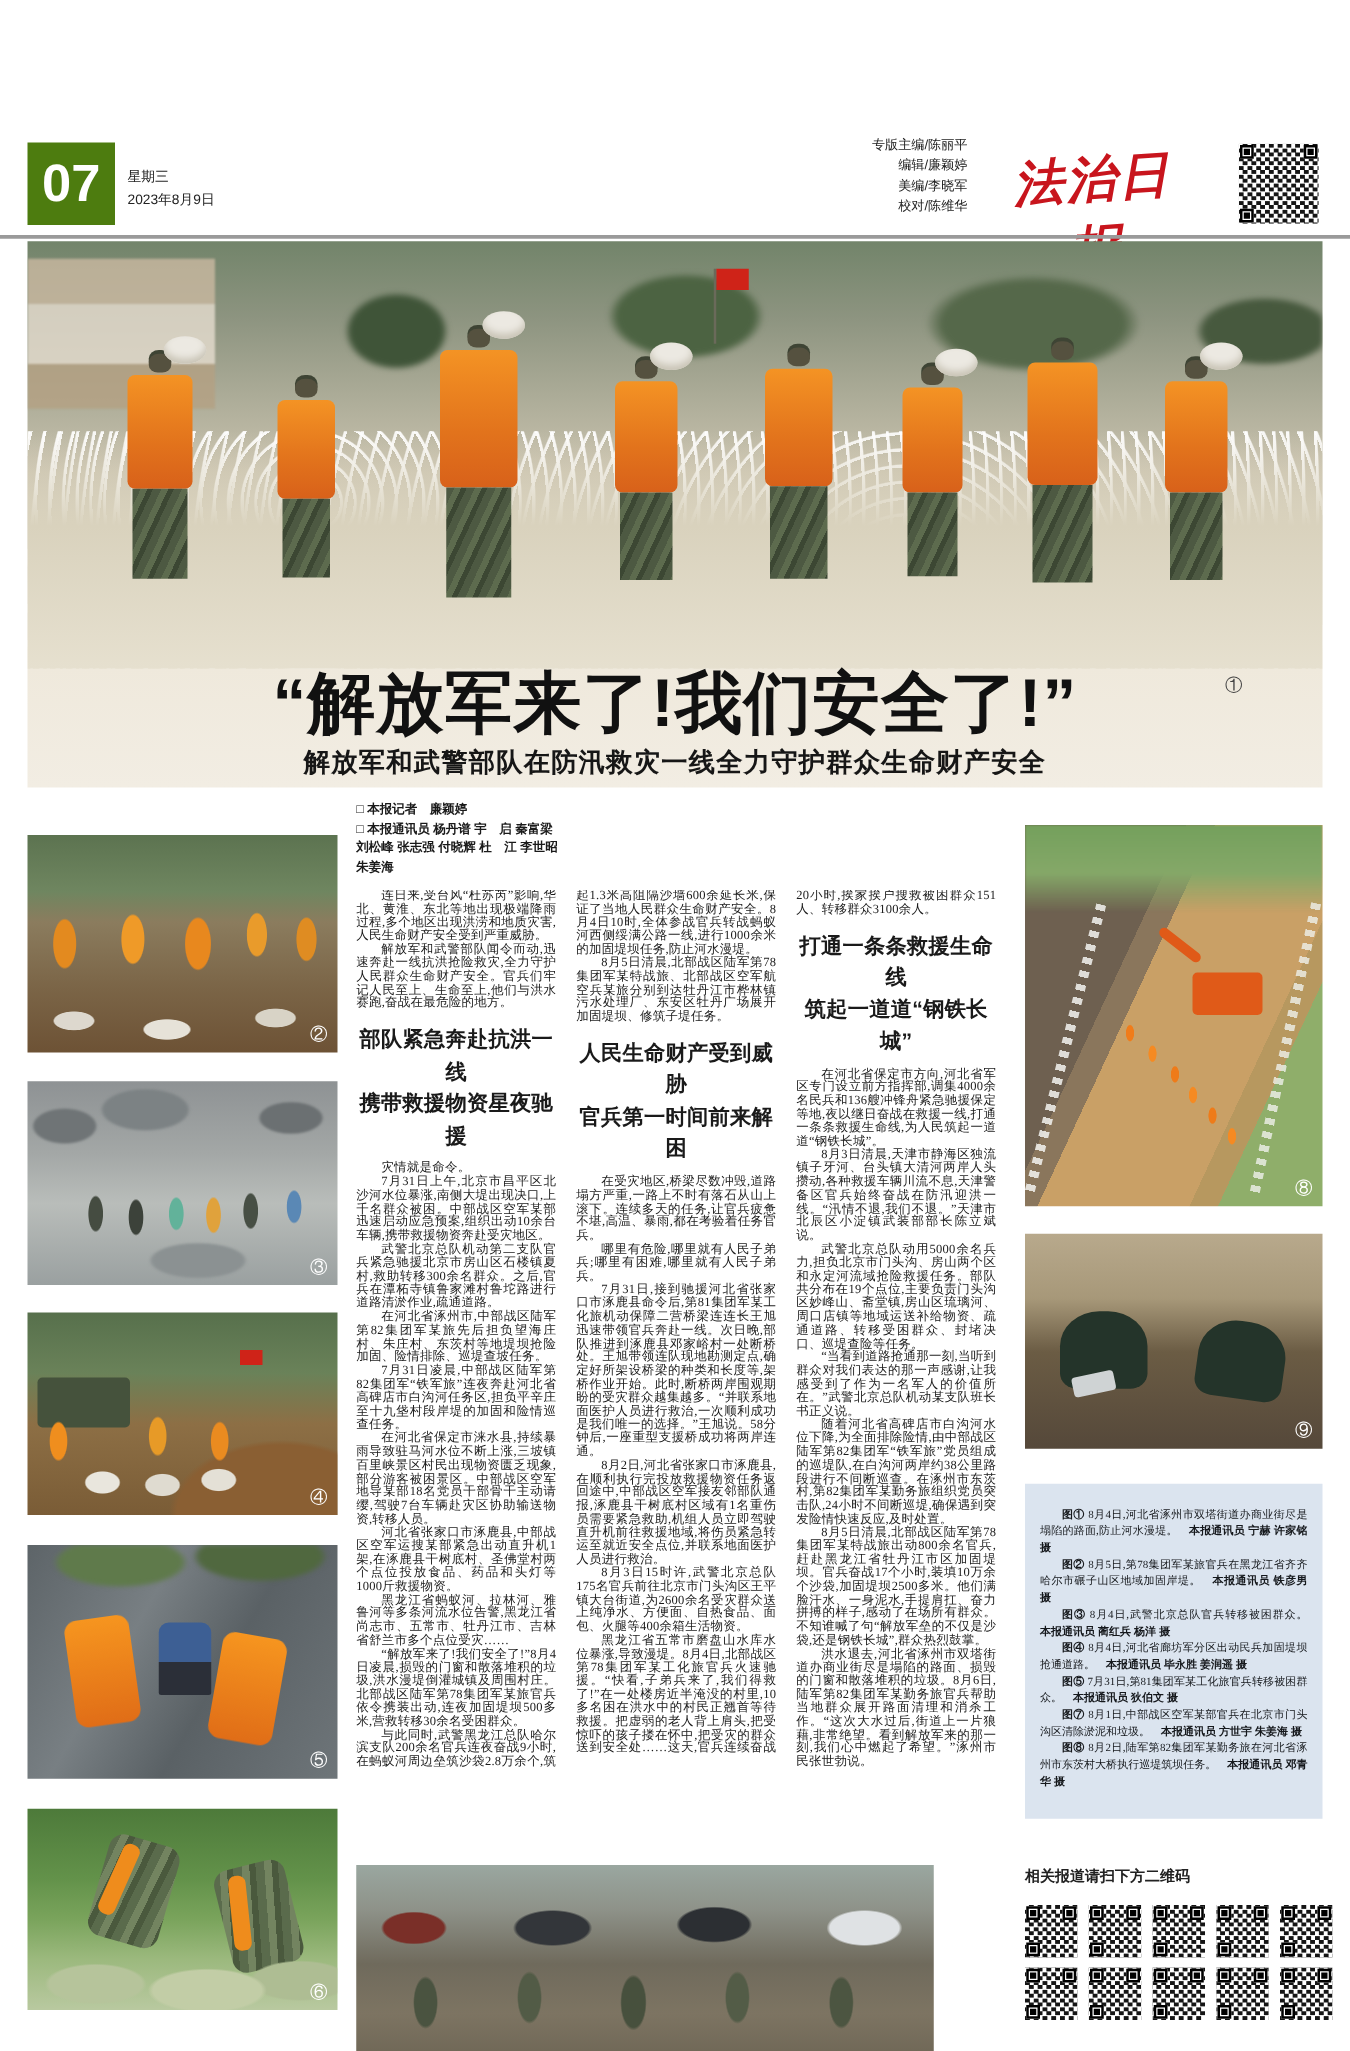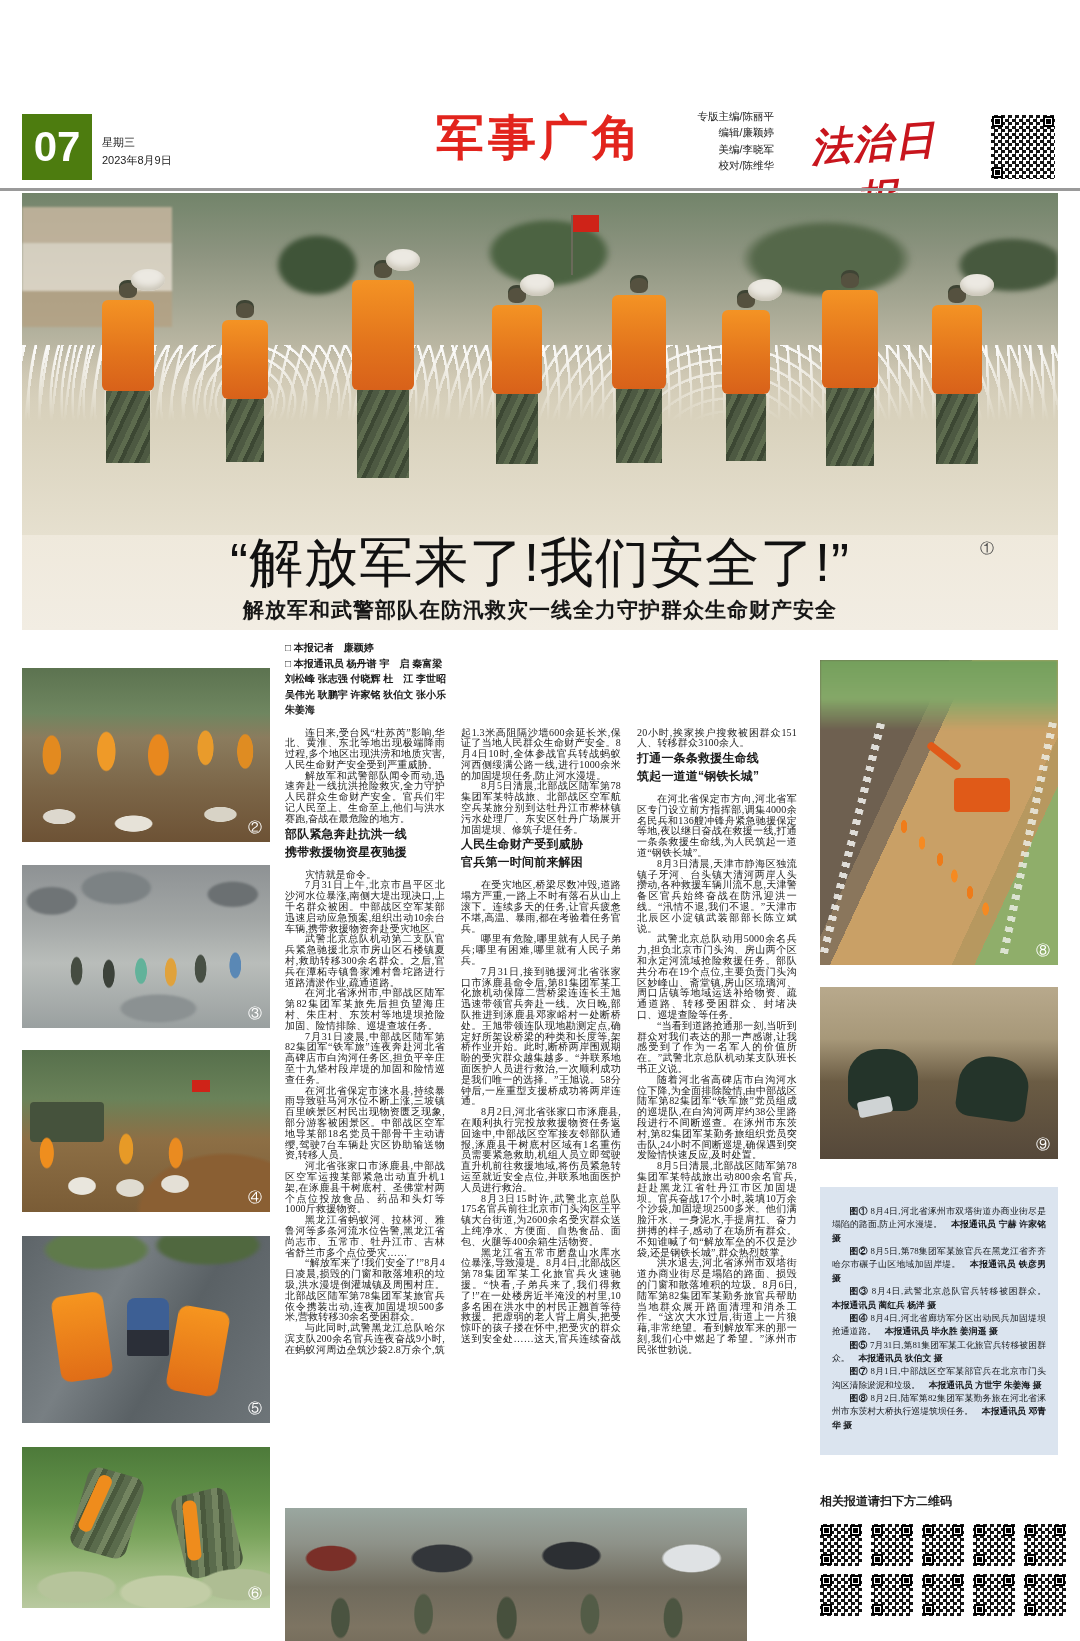--- a/index.html
+++ b/index.html
@@ -51,21 +51,21 @@
   .fig{position:absolute;}
   .fig .head{width:18px;height:15px;margin:0 auto;background:#55513f;border-radius:45% 45% 40% 40%;
              box-shadow:0 -3px 0 #3e4434;}
   .fig .vest{width:100%;height:48%;background:linear-gradient(#f49324,#e2731c 60%,#d8611a);
              border-radius:6px;margin-top:2px;}
   .fig .legs{width:84%;height:38%;margin:0 auto;
              background:repeating-linear-gradient(115deg,#4d5942 0 6px,#5d6b4e 6px 11px,#3c4733 11px 15px);}
   .fig .bag{position:absolute;top:-14px;left:55%;width:34px;height:22px;background:#ece9e2;
             border-radius:50%;box-shadow:inset 0 -4px 6px #c9c4b6;}
   .hero-headline{position:absolute;left:0;right:0;bottom:30px;text-align:center;margin:0;
-       font-family:"Liberation Sans",sans-serif;font-weight:normal;font-size:54px;color:#111;letter-spacing:1px;}
+       font-family:"Liberation Sans",sans-serif;font-weight:bold;font-size:54px;color:#111;letter-spacing:1px;}
   .hero-sub{position:absolute;left:0;right:0;bottom:6px;text-align:center;margin:0;
        font-family:"Liberation Sans",sans-serif;font-weight:bold;font-size:21px;color:#161616;letter-spacing:1px;}
   .ph-label{position:absolute;font-family:"Liberation Sans",sans-serif;font-size:14px;color:#fff;
             right:8px;bottom:5px;}
   .hero .ph-label{color:#444;right:64px;bottom:72px;}
   
   .content{position:absolute;left:22px;top:640px;width:1036px;}
   .leftcol{position:absolute;left:0;top:0;width:248px;}
   .photo{position:relative;width:100%;overflow:hidden;}
   
@@ -133,22 +133,22 @@
       background:radial-gradient(60px 24px at 22% 60%, #b6c49b 0 62%, transparent 68%),
                  radial-gradient(70px 26px at 58% 70%, #c2cda6 0 62%, transparent 68%),
                  radial-gradient(60px 24px at 88% 55%, #aebd93 0 62%, transparent 68%);}
   
   .centercol{position:absolute;left:263px;top:0;width:512px;}
   .byline{font-family:"Liberation Sans",sans-serif;font-weight:bold;font-size:10px;
           line-height:1.55;margin:0 0 10px 0;}
   .art{height:770px;column-count:3;column-gap:16px;overflow:hidden;
        font-size:10px;line-height:1.08;text-align:justify;letter-spacing:.2px;}
   .art p{margin:0;text-indent:2em;}
-  .art h3{font-family:"Liberation Sans",sans-serif;font-size:12px;line-height:1.5;
-          margin:0 0 9px 0;white-space:pre-line;}
+  .art h3{font-family:"Liberation Sans",sans-serif;font-size:17px;line-height:1.5;
+          text-align:center;margin:10px 0 9px 0;white-space:pre-line;}
   
   .p7{margin-top:10px;width:462px;height:198px;background:linear-gradient(#9aa7a0 0,#8e9289 18%,#6f6a5c 40%,#7d7462 60%,#5d5647 100%);}
   .p7 .cars{position:absolute;left:0;right:0;top:18px;height:54px;background:
       radial-gradient(40px 20px at 10% 60%, #7a2f28 0 60%, transparent 66%),
       radial-gradient(48px 22px at 34% 60%, #33363a 0 60%, transparent 66%),
       radial-gradient(46px 22px at 62% 55%, #2c2f33 0 60%, transparent 66%),
       radial-gradient(46px 22px at 88% 60%, #dfe2e4 0 60%, transparent 66%);filter:blur(.6px);}
   .p7 .sweepers{position:absolute;left:0;right:0;top:74px;height:80px;background:
       radial-gradient(16px 34px at 12% 45%, #4a5340 0 55%, transparent 62%),
       radial-gradient(16px 34px at 30% 40%, #525b46 0 55%, transparent 62%),
@@ -194,21 +194,20 @@
 <body>
 
 <div class="page">
 
   <div class="hdr">
     <div class="pn-box">07</div>
     <div class="date-blk">
       <div>星期三</div>
       <div>2023年8月9日</div>
     </div>
-    <h1 class="sec-title">军事广角</h1>
     <div class="staff">
       <div>专版主编/陈丽平</div>
       <div>编辑/廉颖婷</div>
       <div>美编/李晓军</div>
       <div>校对/陈维华</div>
     </div>
     <div class="masthead">法治日报</div>
     <div class="qr hdr-qr">
       <span class="f f1"></span>
         <span class="f f2"></span>
@@ -308,21 +307,20 @@
           <div class="bags"></div>
         <span class="ph-label">⑥</span>
       </div>
     </aside>
 
     <div class="centercol">
       <div class="byline" id="byline">
           <div>□ 本报记者　廉颖婷</div>
           <div>□ 本报通讯员 杨丹谱 宇　启 秦富梁</div>
           <div>刘松峰 张志强 付晓辉 杜　江 李世昭</div>
-          <div>吴伟光 耿鹏宇 许家铭 狄伯文 张小乐</div>
           <div>朱姜海</div>
         </div>
       <div class="art" id="article-flow">
           <p>连日来,受台风“杜苏芮”影响,华北、黄淮、东北等地出现极端降雨过程,多个地区出现洪涝和地质灾害,人民生命财产安全受到严重威胁。</p>
           <p>解放军和武警部队闻令而动,迅速奔赴一线抗洪抢险救灾,全力守护人民群众生命财产安全。官兵们牢记人民至上、生命至上,他们与洪水赛跑,奋战在最危险的地方。</p>
           <h3>部队紧急奔赴抗洪一线
 携带救援物资星夜驰援</h3>
           <p>灾情就是命令。</p>
           <p>7月31日上午,北京市昌平区北沙河水位暴涨,南侧大堤出现决口,上千名群众被困。中部战区空军某部迅速启动应急预案,组织出动10余台车辆,携带救援物资奔赴受灾地区。</p>
           <p>武警北京总队机动第二支队官兵紧急驰援北京市房山区石楼镇夏村,救助转移300余名群众。之后,官兵在潭柘寺镇鲁家滩村鲁坨路进行道路清淤作业,疏通道路。</p>

